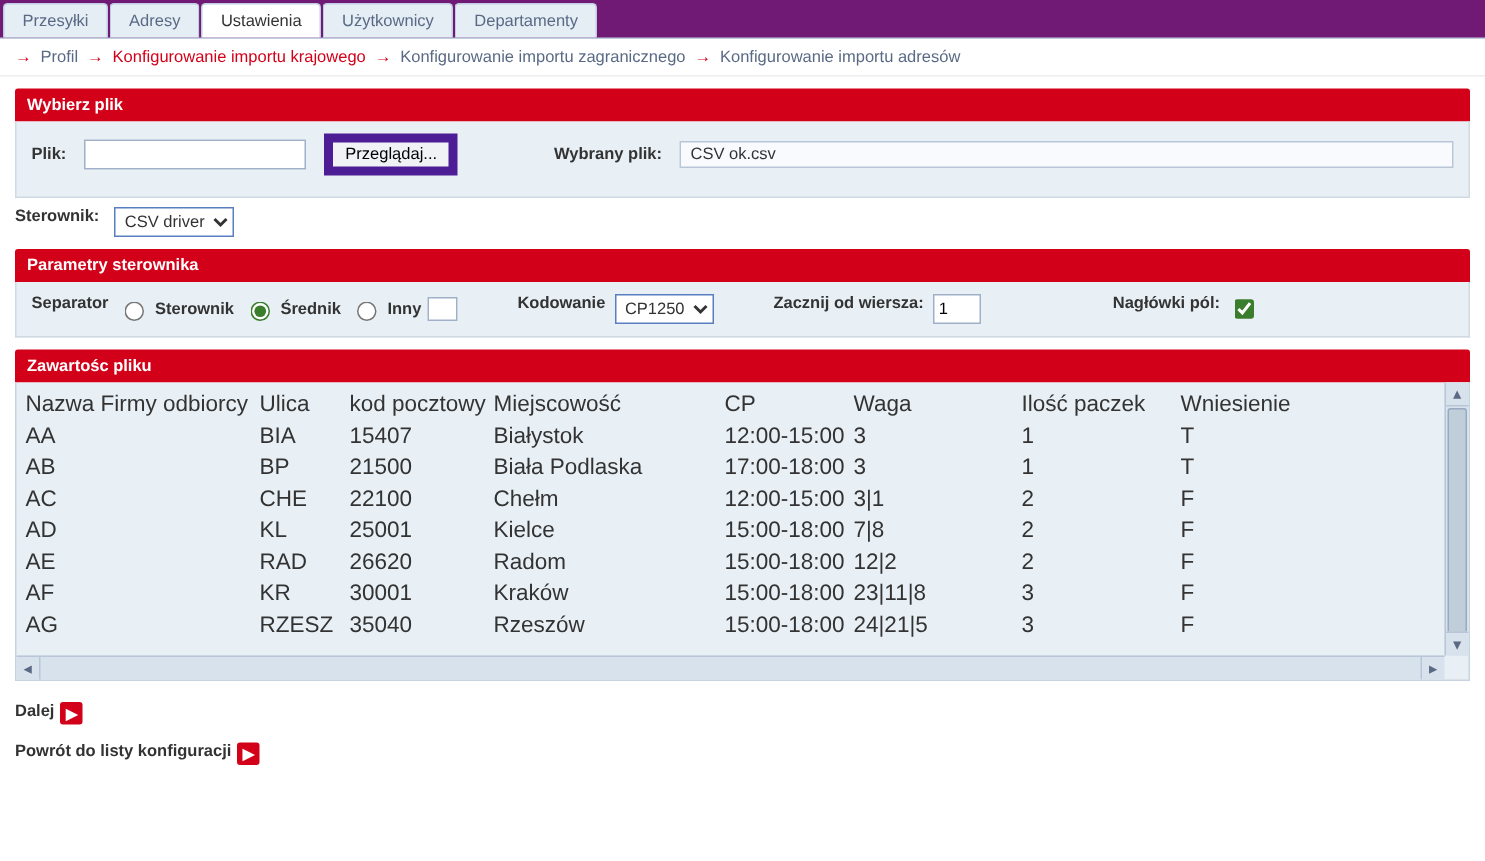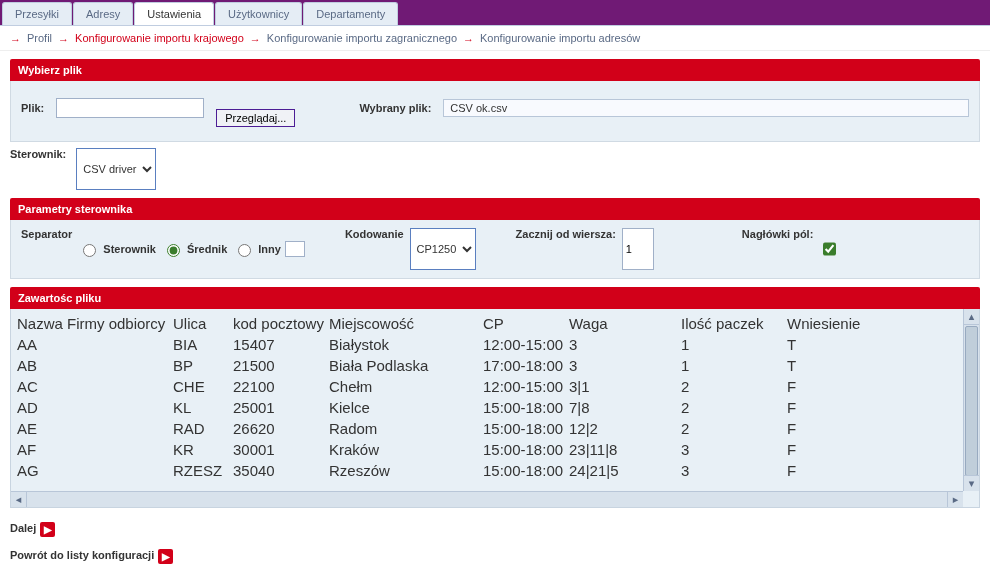--- a/index.html
+++ b/index.html
@@ -57,32 +57,31 @@
   }
   .row { display: flex; align-items: center; gap: 12px; margin-bottom: 6px; }
   .lbl { font-weight: bold; color: #333; }
   .file-input {
     width: 148px;
     height: 20px;
     border: 1px solid #a0b0c8;
     background: #fff;
   }
   .btn-gray {
-    border: 1px solid #4c1d95;
+    border: 6px solid #4c1d95;
     background: #f0f2f6;
     padding: 2px 8px;
     font-size: 11px;
     cursor: pointer;
-    margin-top: 20px;
   }
   .select {
     border: 1px solid #5a7fc0;
     background: #fff;
     font-size: 11px;
-    padding: 13px 2px;
+    padding: 2px 2px;
     color: #333;
   }
   .input-small { width: 32px; border: 1px solid #a0b0c8; font-size: 11px; padding:1px 3px;}
   .input-wide {
     flex: 1;
     background: #f8fafe;
     border: 1px solid #b8c6d8;
     padding: 2px 6px;
     font-size: 11px;
     color: #333;

